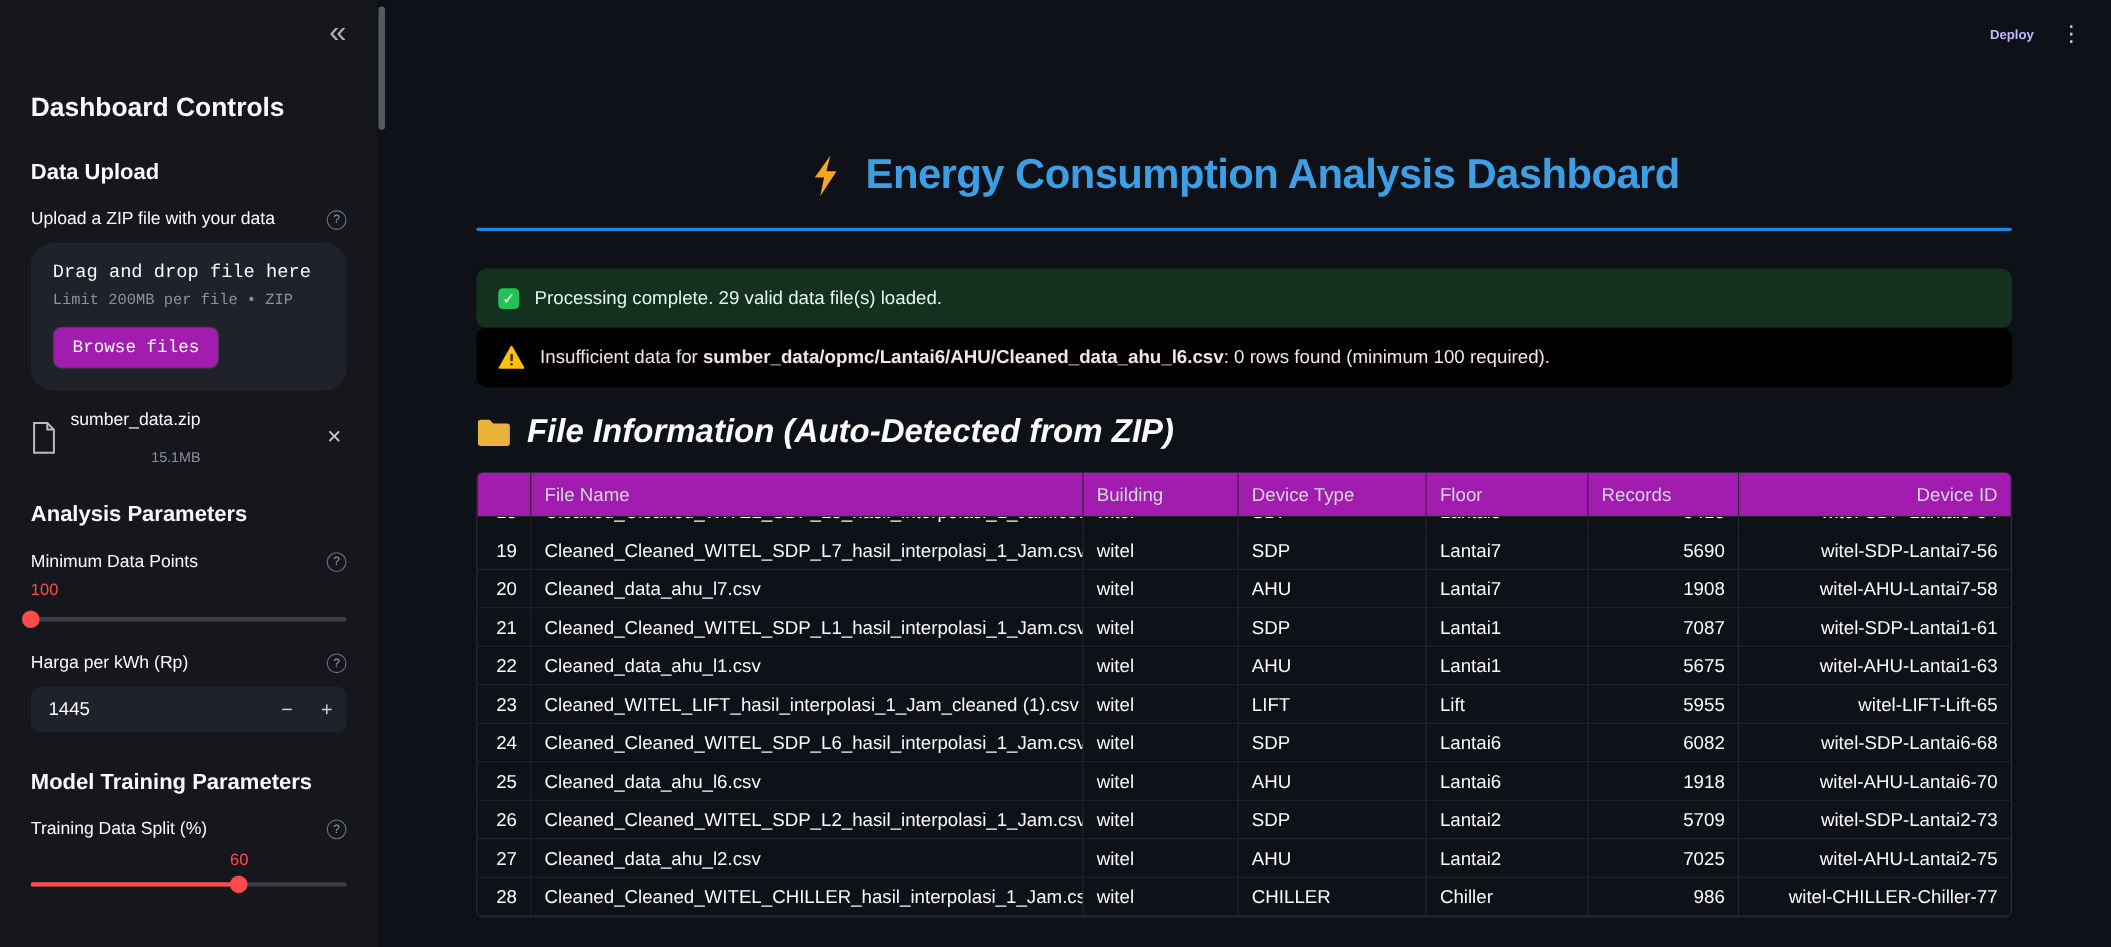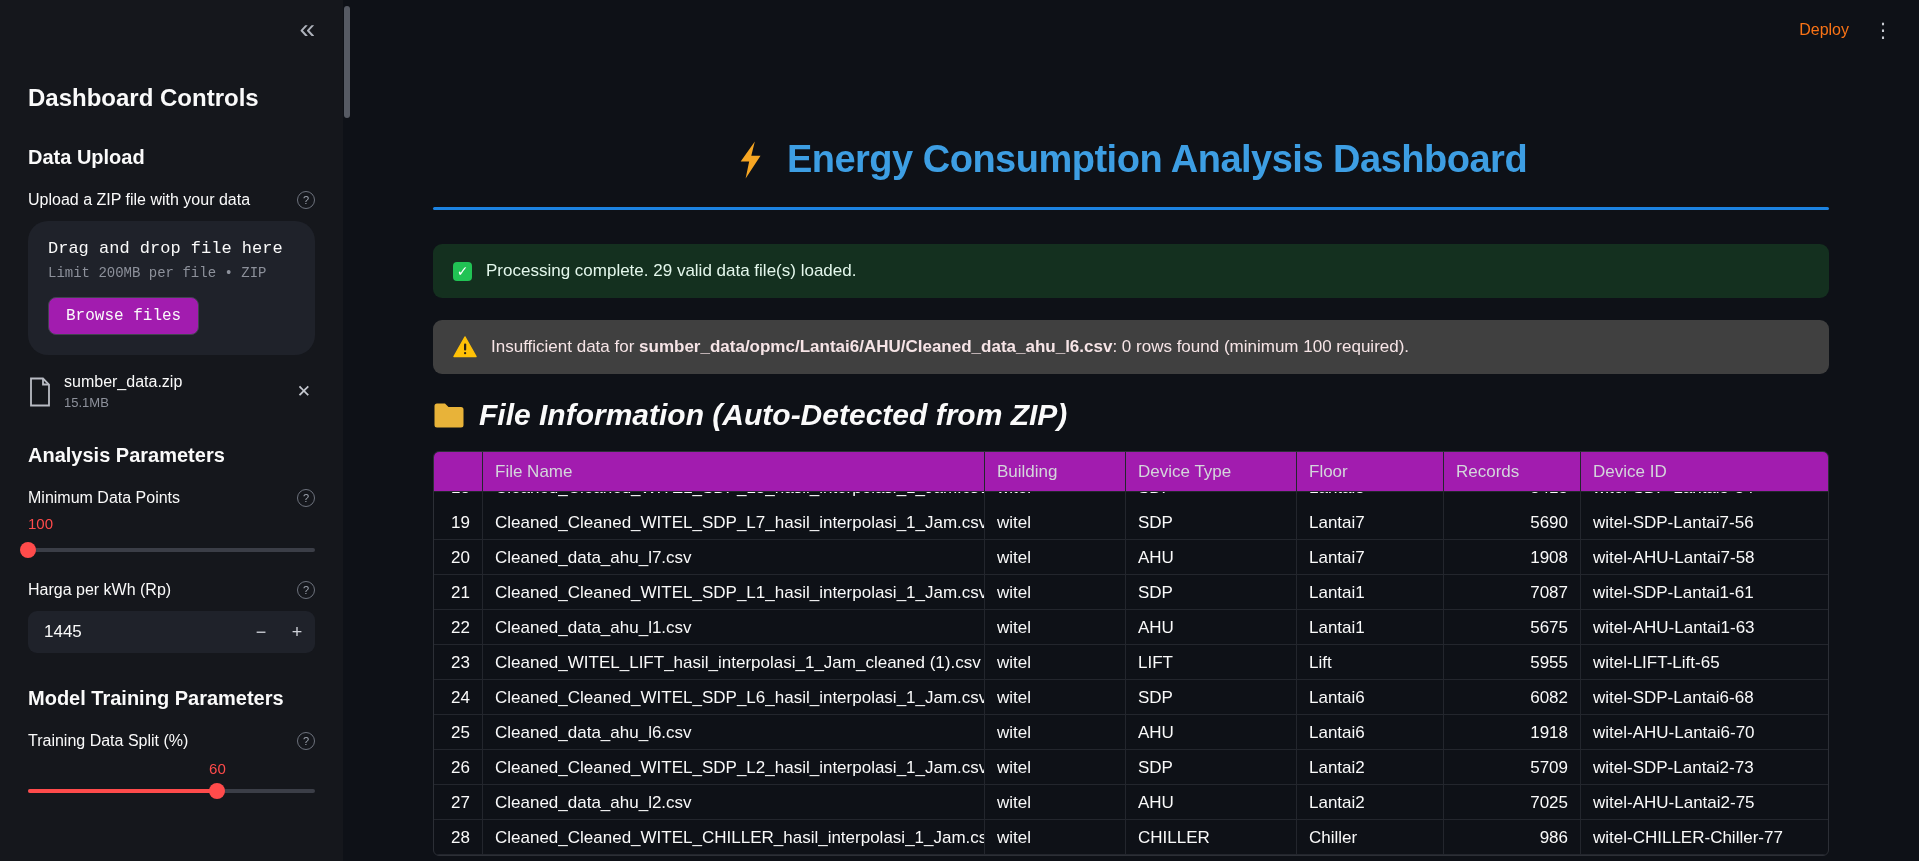--- a/index.html
+++ b/index.html
@@ -46,21 +46,21 @@
   }
   .dz-title{font-size:17px;color:#fafafa;}
   .dz-hint{font-size:14px;color:#8d919b;margin-top:7px;}
   .browse-btn{
     margin-top:16px;background:#a21caf;border:1px solid #41444f;color:#fafafa;
     border-radius:8px;font-size:16px;padding:9px 17px;cursor:pointer;font-family:inherit;
   }
   .file-row{display:flex;align-items:center;gap:12px;margin-top:18px;}
   .file-icon{flex-shrink:0;display:flex;}
   .file-name{font-size:16px;color:#fafafa;}
-  .file-size{font-size:13px;color:#8d919b;margin-top:4px;}
+  .file-size{font-size:13px;color:#8d919b;margin-top:17px;text-align:right;}
   .file-remove{
     margin-left:auto;background:none;border:none;color:#c5c8cf;font-size:17px;
     cursor:pointer;font-family:inherit;padding:4px;
   }
   .slider-static-value{color:var(--accent);font-size:15px;margin-top:8px;}
   .slider{position:relative;height:18px;margin-top:9px;}
   .slider .track{position:absolute;left:0;right:0;top:7px;height:4px;background:#3b3e47;border-radius:2px;}
   .slider .fill{position:absolute;left:0;top:7px;height:4px;background:var(--accent);border-radius:2px;width:0;}
   .slider .thumb{
     position:absolute;top:1px;width:16px;height:16px;border-radius:50%;
@@ -81,33 +81,33 @@
     font-size:18px;cursor:pointer;font-family:inherit;
   }
   .sb-scrollbar{
     position:absolute;left:344px;top:6px;width:6px;height:112px;
     border-radius:3px;background:#565a63;z-index:5;
   }
 
   
   .main{flex:1;position:relative;overflow:hidden;}
   .top-right{position:absolute;top:18px;right:26px;display:flex;align-items:center;gap:24px;z-index:3;}
-  .deploy-btn{font-size:16px;color:#f97316;cursor:pointer;}
+  .deploy-btn{font-size:12px;color:#c4b5fd;cursor:pointer;font-weight:bold;}
   .menu-icon{font-size:20px;color:#c7cad1;cursor:pointer;}
   .content{width:1396px;margin:0 auto;padding-top:138px;}
   .title-row{display:flex;align-items:center;justify-content:center;gap:18px;}
   .bolt-icon{display:flex;flex-shrink:0;}
   .page-title{font-size:38px;font-weight:700;color:var(--title-blue);margin:0;letter-spacing:-0.5px;}
   .title-rule{border:none;height:3px;background:#1c83e1;border-radius:2px;margin:26px 0 0 0;}
   .alert{
     display:flex;align-items:center;gap:14px;border-radius:9px;
     padding:0 20px;height:54px;font-size:17px;
   }
   .alert.success{background:#14301f;color:#e4f7ec;margin-top:34px;}
-  .alert.warning{background:#404040;color:#f6e4e6;margin-top:22px;}
+  .alert.warning{background:#000000;color:#f6e4e6;}
   .alert b{font-weight:700;}
   .check-icon{
     width:19px;height:19px;background:var(--success-green);border-radius:4px;
     color:#ffffff;font-size:14px;font-weight:700;display:flex;align-items:center;
     justify-content:center;flex-shrink:0;
   }
   .warn-icon{display:flex;flex-shrink:0;}
   .section-row{display:flex;align-items:center;gap:14px;margin-top:24px;}
   .section-title{font-size:30px;font-weight:700;margin:0;color:#fafafa;font-style:italic;}
   .folder-icon{display:flex;flex-shrink:0;}
@@ -116,21 +116,21 @@
   .dataframe{
     margin-top:19px;height:405px;border:1px solid #2c2f36;border-radius:6px;
     overflow:hidden;background:#0e1117;
   }
   .trow{display:grid;grid-template-columns:49px 502px 141px 171px 147px 137px 1fr;}
   .cell{
     padding:0 12px;border-right:1px solid #23262d;border-bottom:1px solid #23262d;
     font-size:17px;height:35px;line-height:35px;white-space:nowrap;overflow:hidden;
     color:#fafafa;
   }
-  .cell:last-child{border-right:none;}
+  .cell:last-child{border-right:none;text-align:right;}
   .thead .cell{background:#a21caf;color:#d4d6db;height:40px;line-height:40px;}
   .cell.idx{text-align:right;}
   .cell.num{text-align:right;}
   .trow.clipped{height:13px;overflow:hidden;}
   .trow.clipped .cell{transform:translateY(-22px);border-bottom:none;}
 </style>
 </head>
 <body>
 
 <div class="app">

